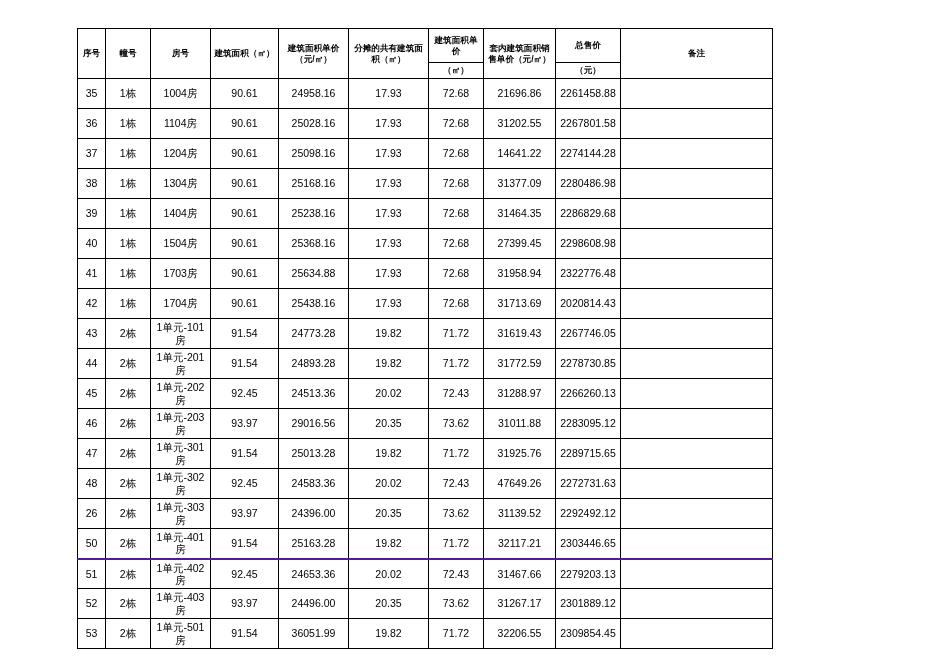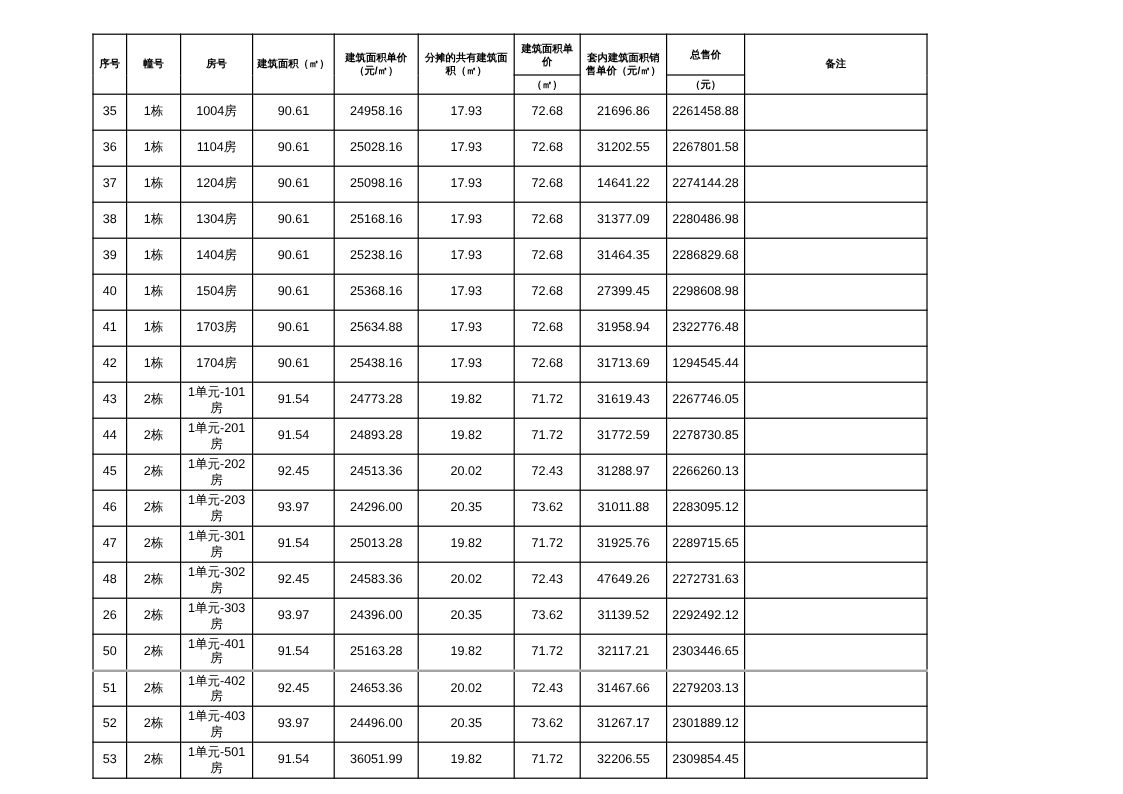--- a/index.html
+++ b/index.html
@@ -79,21 +79,21 @@
   .hdr-sub   { height: 16px; }
 
   .hdr-sub td,
   .hdr-sub th {
     font-size: 8.6px;
     font-weight: bold;
   }
 
   
   tr.break-above > td {
-    border-top: 2px solid #a3a3a3;
+    border-top: 2px solid #4c1d95;
   }
 
   .remark-cell {
     text-align: center;
   }
 </style>
 </head>
 <body>
 
 <div class="page">
@@ -216,21 +216,21 @@
           </tr>
           <tr>
             <td>42</td>
             <td>1栋</td>
             <td>1704房</td>
             <td>90.61</td>
             <td>25438.16</td>
             <td>17.93</td>
             <td>72.68</td>
             <td>31713.69</td>
-            <td>1294545.44</td>
+            <td>2020814.43</td>
             <td class="remark-cell"></td>
           </tr>
           <tr>
             <td>43</td>
             <td>2栋</td>
             <td>1单元-101房</td>
             <td>91.54</td>
             <td>24773.28</td>
             <td>19.82</td>
             <td>71.72</td>
@@ -260,21 +260,21 @@
             <td>72.43</td>
             <td>31288.97</td>
             <td>2266260.13</td>
             <td class="remark-cell"></td>
           </tr>
           <tr>
             <td>46</td>
             <td>2栋</td>
             <td>1单元-203房</td>
             <td>93.97</td>
-            <td>24296.00</td>
+            <td>29016.56</td>
             <td>20.35</td>
             <td>73.62</td>
             <td>31011.88</td>
             <td>2283095.12</td>
             <td class="remark-cell"></td>
           </tr>
           <tr>
             <td>47</td>
             <td>2栋</td>
             <td>1单元-301房</td>

